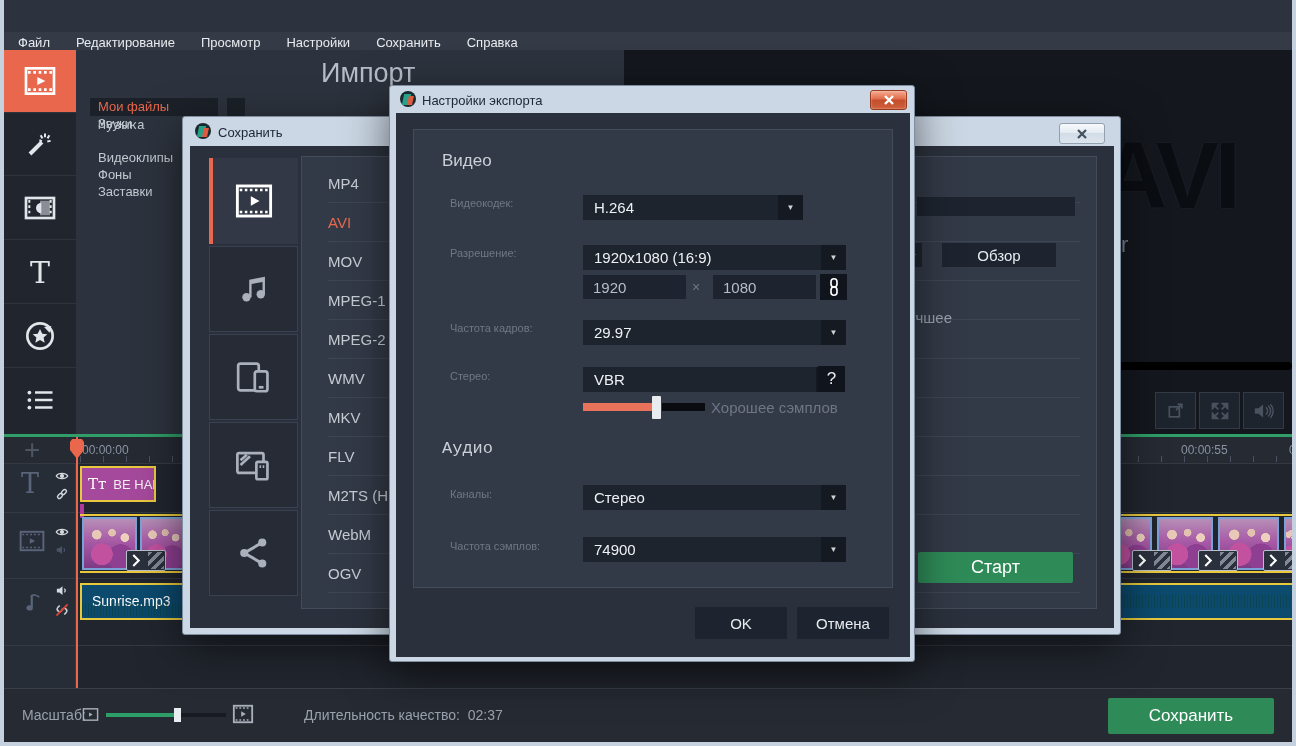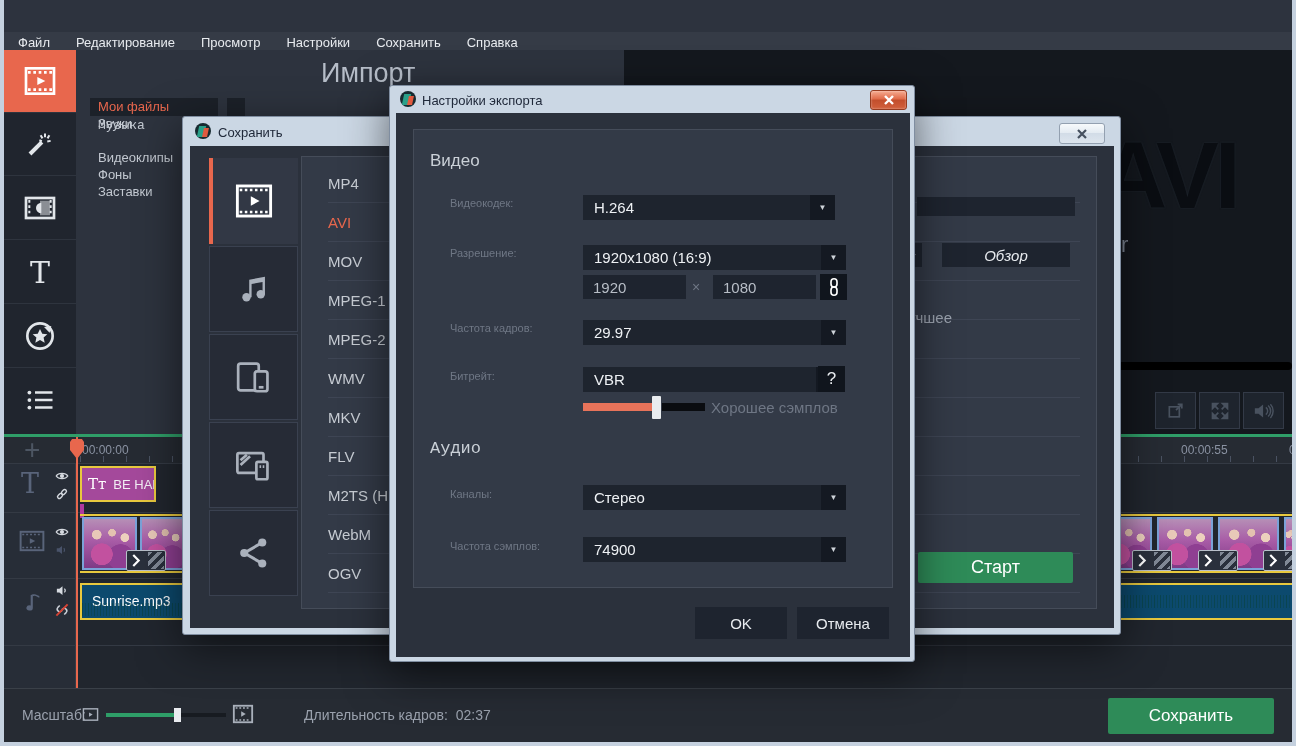--- a/index.html
+++ b/index.html
@@ -105,21 +105,21 @@
   .tab-sel{position:absolute;left:19px;width:89px;height:86px;display:flex;align-items:center;justify-content:center;color:#fff;background:#323845;}
   .tab-sel:before{content:"";position:absolute;left:0;top:0;bottom:0;width:4px;background:#e8674d;}
   .fmt-row{position:absolute;left:138px;width:752px;height:39px;display:flex;align-items:center;font-size:15px;color:#c7ccd3;border-bottom:1px solid #3e4554;}
   .fmt-row.sel{color:#e8674d;}
   .inputbox{position:absolute;background:#1e242f;border:none;color:#b8bec7;font-size:15px;}
   .btn-dark{background:#1e242f;color:#e8ebef;border:none;display:flex;align-items:center;justify-content:center;font-size:15px;}
 
   
   .exp-dlg{left:385px;top:85px;width:526px;height:577px;z-index:20;}
   .exp-content{left:6px;top:27px;width:514px;height:544px;}
-  .sec-h{position:absolute;left:34px;font-size:17px;color:#cad0d7;}
+  .sec-h{position:absolute;left:46px;font-size:17px;color:#cad0d7;}
   .flabel{position:absolute;left:54px;font-size:11px;color:#6f7785;}
   .dd{position:absolute;left:187px;height:25px;background:#1e242e;display:flex;}
   .dd-val{flex:1;color:#eef1f4;font-size:15px;padding-left:11px;display:flex;align-items:center;}
   .dd-btn{width:25px;background:#141922;color:#cfd4da;font-size:8px;display:flex;align-items:center;justify-content:center;}
   .sq-btn{position:absolute;width:27px;height:26px;background:#10151d;color:#e8ebef;display:flex;align-items:center;justify-content:center;}
   .slider-orange{position:absolute;left:187px;width:72px;height:8px;background:#e8735a;}
   .slider-black{position:absolute;left:266px;width:43px;height:8px;background:#0a0c10;}
   .slider-handle{position:absolute;left:256px;width:9px;height:23px;background:#e9ecef;border-radius:1px;}
   .quality-hint{position:absolute;left:315px;font-size:15px;color:#6e7684;}
   .btn-outline{background:transparent;border:1px solid #4a5260;color:#e8ebef;display:flex;align-items:center;justify-content:center;font-size:15px;}
@@ -354,21 +354,21 @@
         </svg></span>
     <div class="zoom-track"></div>
     <div class="zoom-fill"></div>
     <div class="zoom-handle"></div>
     <span class="bb-icon" style="left:228px;top:14px;"><svg width="22" height="22" viewBox="0 0 24 24">
           <rect x="2" y="3" width="20" height="18" fill="none" stroke="currentColor" stroke-width="2"></rect>
           <line x1="4" y1="5.5" x2="20" y2="5.5" stroke="currentColor" stroke-width="1.5" stroke-dasharray="2 2"></line>
           <line x1="4" y1="18.5" x2="20" y2="18.5" stroke="currentColor" stroke-width="1.5" stroke-dasharray="2 2"></line>
           <polygon points="10,9 15,12 10,15" fill="currentColor"></polygon>
         </svg></span>
-    <span class="bb-label" style="left:300px;top:18px;"><span>Длительность кадров:</span>&nbsp; <span>02:37</span></span>
+    <span class="bb-label" style="left:300px;top:18px;"><span>Длительность качество:</span>&nbsp; <span>02:37</span></span>
     <button class="btn-green abs" style="left:1104px;top:9px;width:166px;height:36px;font-size:17px;">Сохранить</button>
   </div>
 
   <div class="abs dlg-frame save-dlg">
     <span class="logo" style="left:12px;top:6px;width:16px;height:16px;"></span>
     <span class="dlg-title" style="left:35px;top:8px;">Сохранить</span>
     <span class="dlg-close-grey" style="right:15px;top:6px;">
         <svg width="10" height="10" viewBox="0 0 10 10">
           <path d="M1 1l8 8M9 1l-8 8" stroke="#45505f" stroke-width="2.2"></path>
         </svg>
@@ -425,41 +425,41 @@
       <div class="fmt-row" style="top:252px;">MKV</div>
       <div class="fmt-row" style="top:291px;">FLV</div>
       <div class="fmt-row" style="top:330px;">M2TS (H</div>
       <div class="fmt-row" style="top:369px;">WebM</div>
       <div class="fmt-row" style="top:408px;">OGV</div>
 
       <input class="inputbox" style="left: 727px; top: 51px; width: 158px; height: 19px;">
       <div class="btn-dark abs" style="left:715px;top:97px;width:17px;height:24px;font-size:7px;">
           <span>▼</span>
         </div>
-      <button class="btn-dark abs" style="left:752px;top:97px;width:128px;height:24px;font-style:italic;">Обзор</button>
+      <button class="btn-dark abs" style="left:752px;top:97px;width:114px;height:24px;">Обзор</button>
       <span class="abs" style="left:708px;top:163px;font-size:15px;color:#9aa1ad;">Лучшее</span>
       <button class="btn-green abs" style="left:728px;top:406px;width:155px;height:31px;font-size:18px;">Старт</button>
     </div>
   </div>
 
   <div class="abs dlg-frame exp-dlg">
     <span class="logo" style="left:10px;top:5px;width:16px;height:16px;"></span>
     <span class="dlg-title" style="left:32px;top:7px;">Настройки экспорта</span>
     <span class="dlg-close-red" style="right:7px;top:4px;">
         <svg width="10" height="10" viewBox="0 0 10 10">
           <path d="M1 1l8 8M9 1l-8 8" stroke="#fff" stroke-width="2.4"></path>
         </svg>
       </span>
     <div class="dlg-content exp-content">
       <div class="panel" style="left:17px;top:16px;width:480px;height:459px;"></div>
 
       <div class="sec-h" style="top:38px;">Видео</div>
 
       <span class="flabel" style="top:84px;">Видеокодек:</span>
-      <div class="dd" style="top:82px;width:252px;">
+      <div class="dd" style="top:82px;width:220px;">
         <span class="dd-val">H.264</span>
         <span class="dd-btn">▼</span>
       </div>
 
       <span class="flabel" style="top:134px;">Разрешение:</span>
       <div class="dd" style="top:132px;width:263px;">
         <span class="dd-val">1920x1080 (16:9)</span>
         <span class="dd-btn">▼</span>
       </div>
       <input class="inputbox" style="left: 187px; top: 162px; width: 103px; height: 24px; padding-left: 10px;" value="1920">
@@ -471,21 +471,21 @@
             <rect x="4" y="13" width="8" height="11" rx="4"></rect>
           </svg>
       </div>
 
       <span class="flabel" style="top:209px;">Частота кадров:</span>
       <div class="dd" style="top:207px;width:263px;">
         <span class="dd-val">29.97</span>
         <span class="dd-btn">▼</span>
       </div>
 
-      <span class="flabel" style="top:257px;">Битрейт:</span>
+      <span class="flabel" style="top:257px;">Стерео:</span>
       <div class="dd" style="top:254px;width:258px;">
         <span class="dd-val">VBR</span>
         <span class="dd-btn">▼</span>
       </div>
       <div class="sq-btn" style="left:422px;top:253px;font-size:17px;">?</div>
 
       <div class="slider-orange" style="top:290px;"></div>
       <div class="slider-black" style="top:290px;"></div>
       <div class="slider-handle" style="top:283px;"></div>
       <span class="quality-hint" style="top:286px;">Хорошее сэмплов</span>

